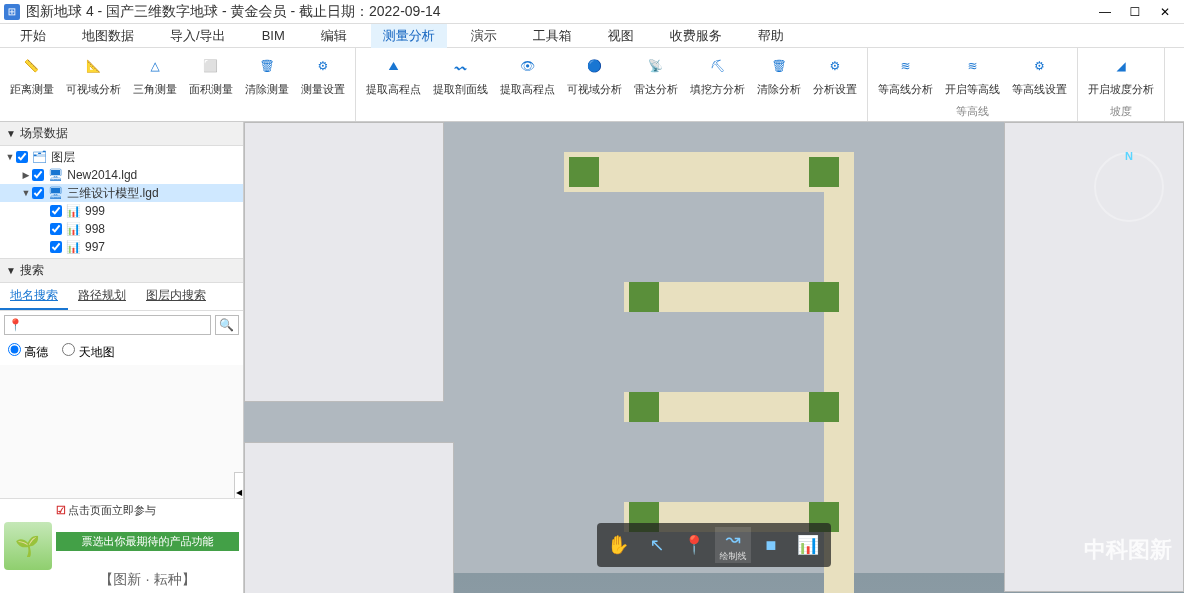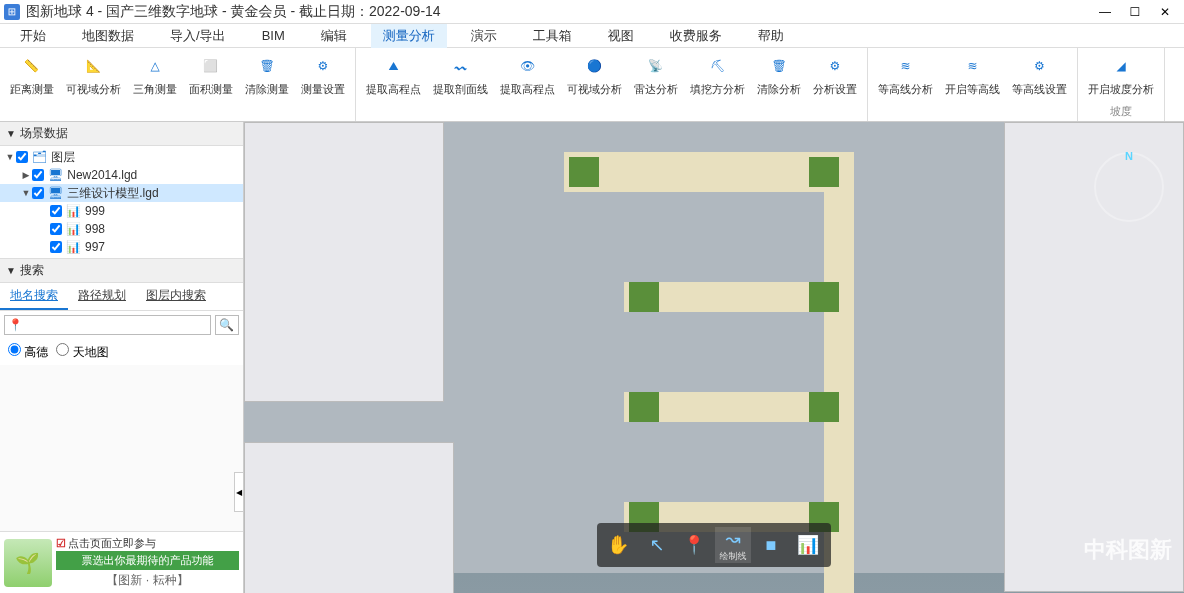--- a/index.html
+++ b/index.html
@@ -33,29 +33,29 @@
 .tree-row input[type=checkbox]{margin-right:4px; width:12px; height:12px;}
 .tree-row .ficon{margin-right:4px; color:#1976d2;}
 .indent1{padding-left:20px;} .indent2{padding-left:38px;}
 
 .search-tabs { display:flex; border-bottom:1px solid #ddd; background:#fff; font-size:12px;}
 .search-tabs span{padding:4px 10px; cursor:pointer; color:#444;text-decoration:underline;}
 .search-tabs span.active{border-bottom:2px solid #1976d2; color:#1976d2;}
 .search-row{display:flex; padding:4px; background:#fff; gap:4px;}
 .search-row input{flex:1; border:1px solid #bbb; padding:2px 18px 2px 4px; font-size:12px;}
 .search-row .btn{width:24px; border:1px solid #bbb; background:#fff; display:flex;align-items:center;justify-content:center; cursor:pointer; color:#1976d2;}
-.radio-row{padding:4px 8px; font-size:12px; background:#fff; display:flex; gap:8px;}
+.radio-row{padding:4px 8px; font-size:12px; background:#fff; display:flex; gap:14px;}
 
 .promo{position:absolute; bottom:0; left:0; right:0; padding:4px; background:#fff; border-top:1px solid #ddd; display:flex; align-items:center; gap:4px;}
 .promo .pic{width:48px; height:48px; background:linear-gradient(#c5e8b7,#8fcf6e); border-radius:4px; display:flex;align-items:center;justify-content:center;font-size:20px;}
 .promo .txt{flex:1;}
 .promo .t1{font-size:11px; color:#333; display:flex;align-items:center;}
 .promo .t1 .ck{color:#d32f2f; font-weight:bold; margin-right:2px;}
-.promo .t2{background:#43a047; color:#fff; font-size:11px; padding:2px 4px; margin-top:0; text-align:center;}
-.promo .t3{font-size:12px; color:#666; margin-top:2px; text-align:center;}
+.promo .t2{background:#43a047; color:#fff; font-size:11px; padding:2px 4px; margin-top:14px; text-align:center;}
+.promo .t3{font-size:14px; color:#666; margin-top:20px; text-align:center;}
 .collapse-hdl{position:absolute; top:350px; right:-1px; width:10px; height:40px; background:#fff; border:1px solid #ccc; display:flex;align-items:center;justify-content:center; font-size:8px; cursor:pointer;}
 
 .viewport { flex: 1; position: relative; background: linear-gradient(#6b7f8a,#8a9aa3); overflow:hidden;}
 .scene{position:absolute; inset:0;}
 .roof{position:absolute; left:0; top:0; right:0; bottom:20px; background:#b0b8bf;}
 .path{position:absolute; background:#e8e0bf;}
 .p-top{left:320px; top:30px; width:290px; height:40px;}
 .p-right{left:580px; top:30px; width:30px; height:460px;}
 .p-h2{left:380px; top:160px; width:230px; height:30px;}
 .p-h3{left:380px; top:270px; width:230px; height:30px;}
@@ -175,20 +175,21 @@
         </div>
         <div class="ribbon-item">
           <div class="ico">≋</div>
           <div class="lbl">开启等高线</div>
         </div>
         <div class="ribbon-item">
           <div class="ico">⚙</div>
           <div class="lbl">等高线设置</div>
         </div>
       </div>
+      <div class="ribbon-name">等高线</div>
     </div>
     <div class="ribbon-group">
       <div class="ribbon-items">
         <div class="ribbon-item">
           <div class="ico">◢</div>
           <div class="lbl">开启坡度分析</div>
         </div>
       </div>
       <div class="ribbon-name">坡度</div>
     </div>

